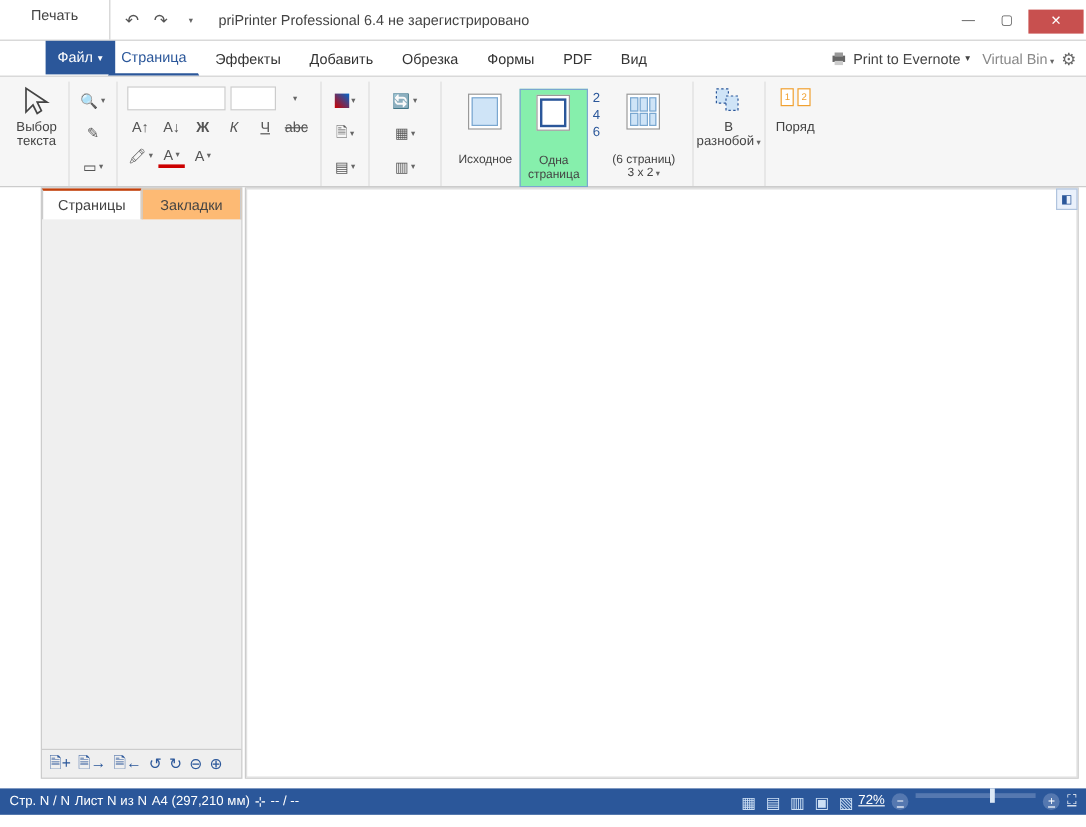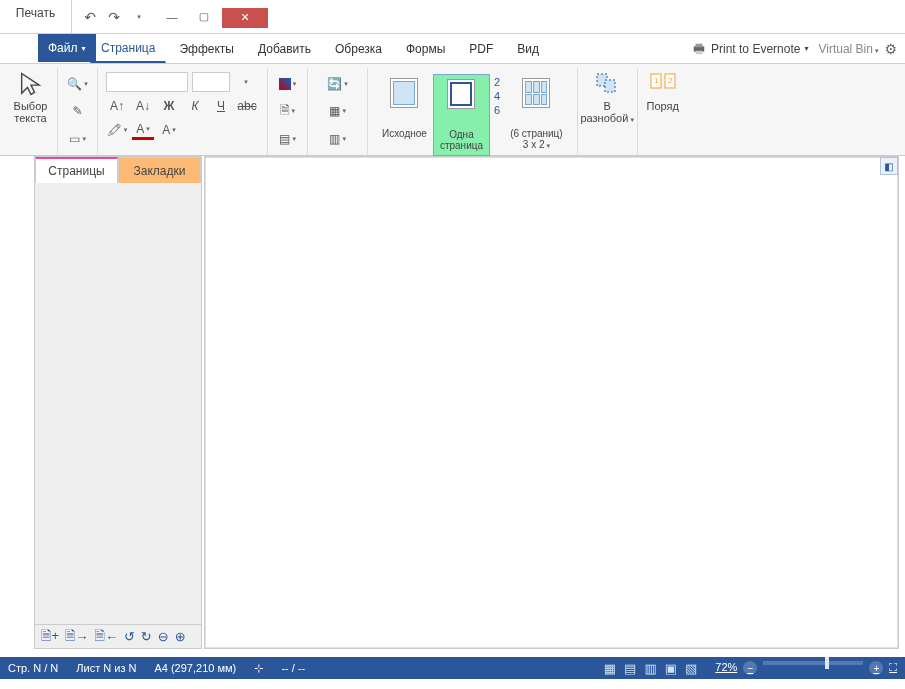--- a/index.html
+++ b/index.html
@@ -1,20 +1,20 @@
 <!DOCTYPE html>
 <html><head>
 <meta charset="utf-8">
 <style>
 * { margin: 0; padding: 0; box-sizing: border-box; font-family: "Segoe UI", Tahoma, sans-serif; }
 body { background: #fff; width: 905px; height: 689px; overflow: hidden; position: relative; }
 
 
 .titlebar { height: 34px; background: #fff; border-bottom: 1px solid #d0d0d0; display: flex; align-items: stretch; position: relative; }
-.print-tab { width: 72px; border-right: 1px solid #d0d0d0; display: flex; align-items: flex-start; justify-content: center; padding-top: 6px; font-size: 12px; color: #444; }
+.print-tab { width: 92px; border-right: 1px solid #d0d0d0; display: flex; align-items: flex-start; justify-content: center; padding-top: 6px; font-size: 12px; color: #444; }
 .qat { display: flex; align-items: center; padding: 0 8px; gap: 4px; }
 .qat-icon { width: 20px; height: 20px; display: flex; align-items: center; justify-content: center; font-size: 14px; color: #555; cursor: pointer; }
 .app-title { flex: 1; display: flex; align-items: center; padding-left: 6px; font-size: 12px; color: #444; }
 .winbtns { display: flex; align-items: center; }
 .winbtn { width: 28px; height: 22px; display: flex; align-items: center; justify-content: center; margin: 4px 2px; font-size: 11px; cursor: pointer; }
 .winbtn.close { background: #c8504f; color: #fff; width: 46px; height: 20px; margin-top: 6px; }
 .winbtn.min, .winbtn.max { color: #555; }
 
 
 .menubar { height: 30px; display: flex; align-items: center; padding-left: 90px; gap: 2px; border-bottom: 1px solid #d0d0d0; position: relative; }
@@ -46,50 +46,51 @@
 .layout-icon .cell { background: #cfe4f7; border: 1px solid #7aa7d0; }
 
 .num-col { display: flex; flex-direction: column; font-size: 11px; color: #2b579a; gap: 2px; padding: 2px 4px; }
 .num-col span { cursor: pointer; }
 
 
 .workarea { position: absolute; top: 156px; left: 34px; right: 6px; bottom: 40px; display: flex; }
 .sidebar { width: 168px; background: #efefef; border: 1px solid #ccc; display: flex; flex-direction: column; }
 .side-tabs { display: flex; height: 26px; }
 .side-tab { flex: 1; border: 1px solid #ccc; border-bottom: none; background: #fdba74; font-size: 12px; display: flex; align-items: center; justify-content: center; cursor: pointer; color: #444; }
-.side-tab.active { background: #fff; border-top: 2px solid #ec4899; }
+.side-tab.active { background: #fff; border-top: 2px solid #c2410c; }
 .side-body { flex: 1; background: #efefef; }
 .side-tools { height: 24px; border-top: 1px solid #ccc; display: flex; align-items: center; gap: 6px; padding: 0 6px; color: #2b579a; font-size: 13px; }
 .side-tools span { cursor: pointer; }
 
 .canvas { flex: 1; background: #fff; border: 1px solid #ccc; margin-left: 2px; position: relative; box-shadow: inset 0 0 0 1px #e0e0e0; }
 .canvas-corner { position: absolute; right: 0; top: 0; width: 18px; height: 18px; background: #eaf1fb; border: 1px solid #b0c4de; font-size: 10px; display: flex; align-items: center; justify-content: center; color: #2b579a; cursor: pointer; }
 
 
-.statusbar { position: absolute; left: 0; right: 0; bottom: 10px; height: 22px; background: #2b579a; color: #fff; display: flex; align-items: center; font-size: 11px; padding: 0 8px; gap: 18px; }
+.statusbar { position: absolute; left: 0; right: 0; bottom: 10px; height: 22px; background: #2b579a; color: #fff; display: flex; align-items: center; font-size: 11px; padding: 0 8px; gap: 4px; }
 .statusbar .spacer { flex: 1; }
 .status-icons { display: flex; gap: 8px; align-items: center; color: #cde0f5; font-size: 13px; }
 .status-icons span { cursor: pointer; }
 .zoom { display: flex; align-items: flex-start; gap: 6px; text-decoration: underline; }
 .zoom-slider { width: 100px; height: 4px; background: #5578b0; position: relative; }
 .zoom-slider::before { content: ""; position: absolute; left: 62%; top: -4px; width: 4px; height: 12px; background: #dce8f5; }
 .zoom-btn { width: 14px; height: 14px; border-radius: 50%; background: #5578b0; display: flex; align-items: center; justify-content: center; font-size: 10px; cursor: pointer; }
 
 .icon-svg { width: 28px; height: 28px; }
 </style>
 </head>
 <body>
 
 <div class="titlebar">
   <div class="print-tab">Печать</div>
   <div class="qat">
     <span class="qat-icon">↶</span>
     <span class="qat-icon">↷</span>
     <span class="qat-icon drop"></span>
   </div>
+  <div class="app-title">priPrinter Professional 6.4 не зарегистрировано</div>
   <div class="winbtns">
     <div class="winbtn min">—</div>
     <div class="winbtn max">▢</div>
     <div class="winbtn close">✕</div>
   </div>
 </div>
 
 <div class="menubar">
   <div class="file-btn">Файл</div>
   <div class="menu-item active">Страница</div>

